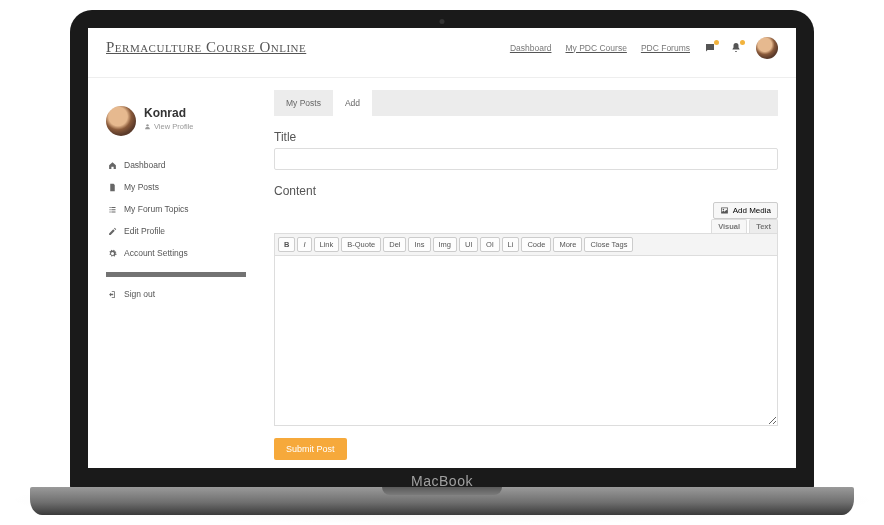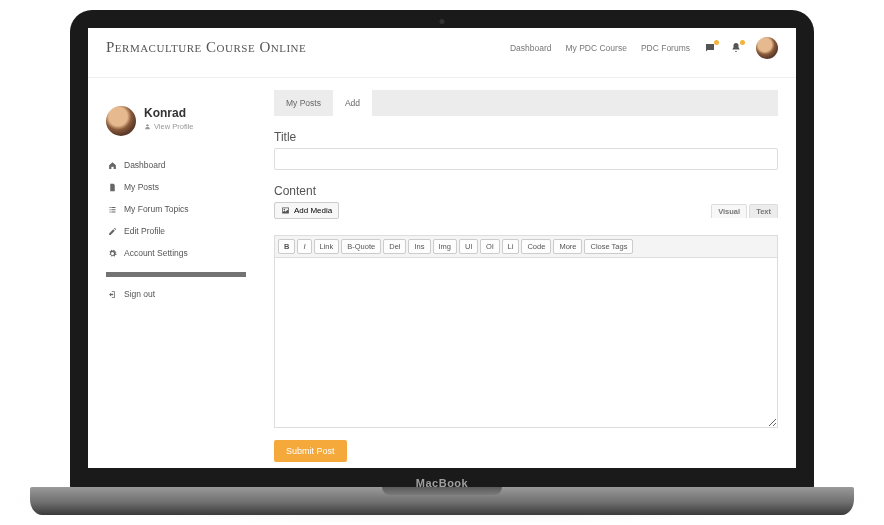--- a/index.html
+++ b/index.html
@@ -58,34 +58,34 @@
     height: 8px;
     background: linear-gradient(#5a5a5a, #7a7a7a);
     border-radius: 0 0 8px 8px;
   }
   .macbook-label {
     position: absolute;
     bottom: 36px;
     left: 50%;
     transform: translateX(-50%);
     color: #a0a0a0;
-    font-size: 11px;
+    font-size: 14px;
     z-index: 10;
     letter-spacing: 0.5px;
-    font-weight: bold;
   }
 
   
   .topbar {
     display: flex;
     align-items: center;
     justify-content: space-between;
     padding: 10px 18px 20px 18px;
     border-bottom: 1px solid #eee;
     height: 50px;
+    text-decoration: underline;
   }
   .site-title {
     font-family: "Brush Script MT", cursive;
     font-size: 15px;
     color: #555;
     letter-spacing: 0.5px;
     font-variant: small-caps;
   }
   .top-nav {
     display: flex;
@@ -195,22 +195,23 @@
     height: 22px;
     border: 1px solid #ddd;
     border-radius: 2px;
     padding: 0 6px;
     font-size: 9px;
     margin-bottom: 14px;
   }
   .media-row {
     display: flex;
     justify-content: space-between;
-    align-items: center;
-    margin-bottom: 16px;
+    align-items: flex-end;
+    margin-bottom: 0;
+    flex-direction: column;
   }
   .add-media {
     border: 1px solid #ccc;
     background: #f7f7f7;
     font-size: 8px;
     padding: 3px 6px;
     border-radius: 2px;
     display: inline-flex;
     align-items: center;
     gap: 4px;

